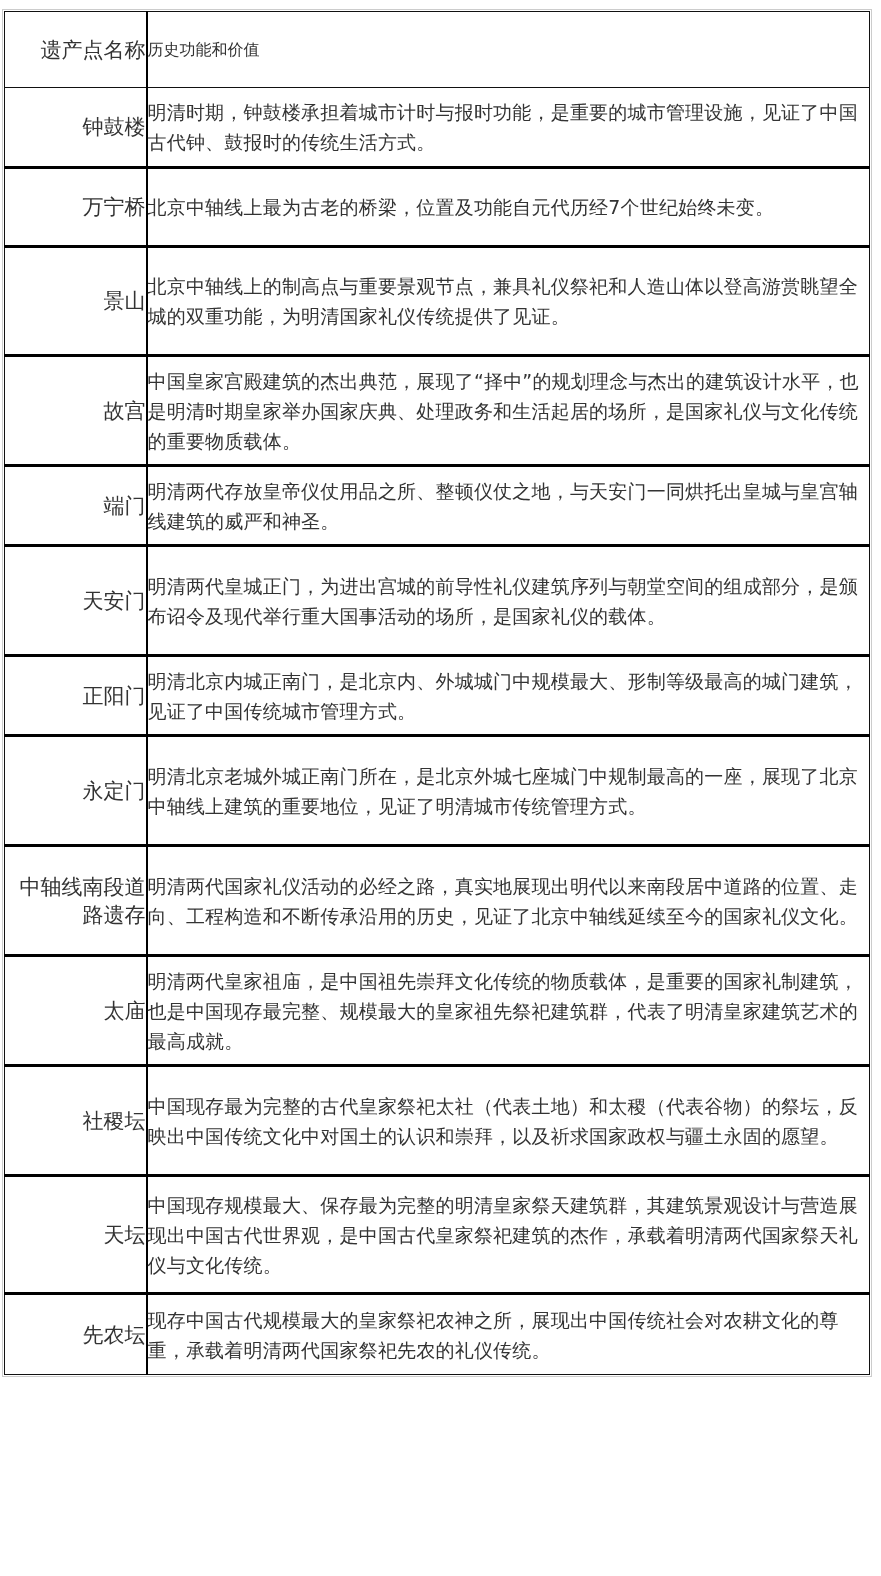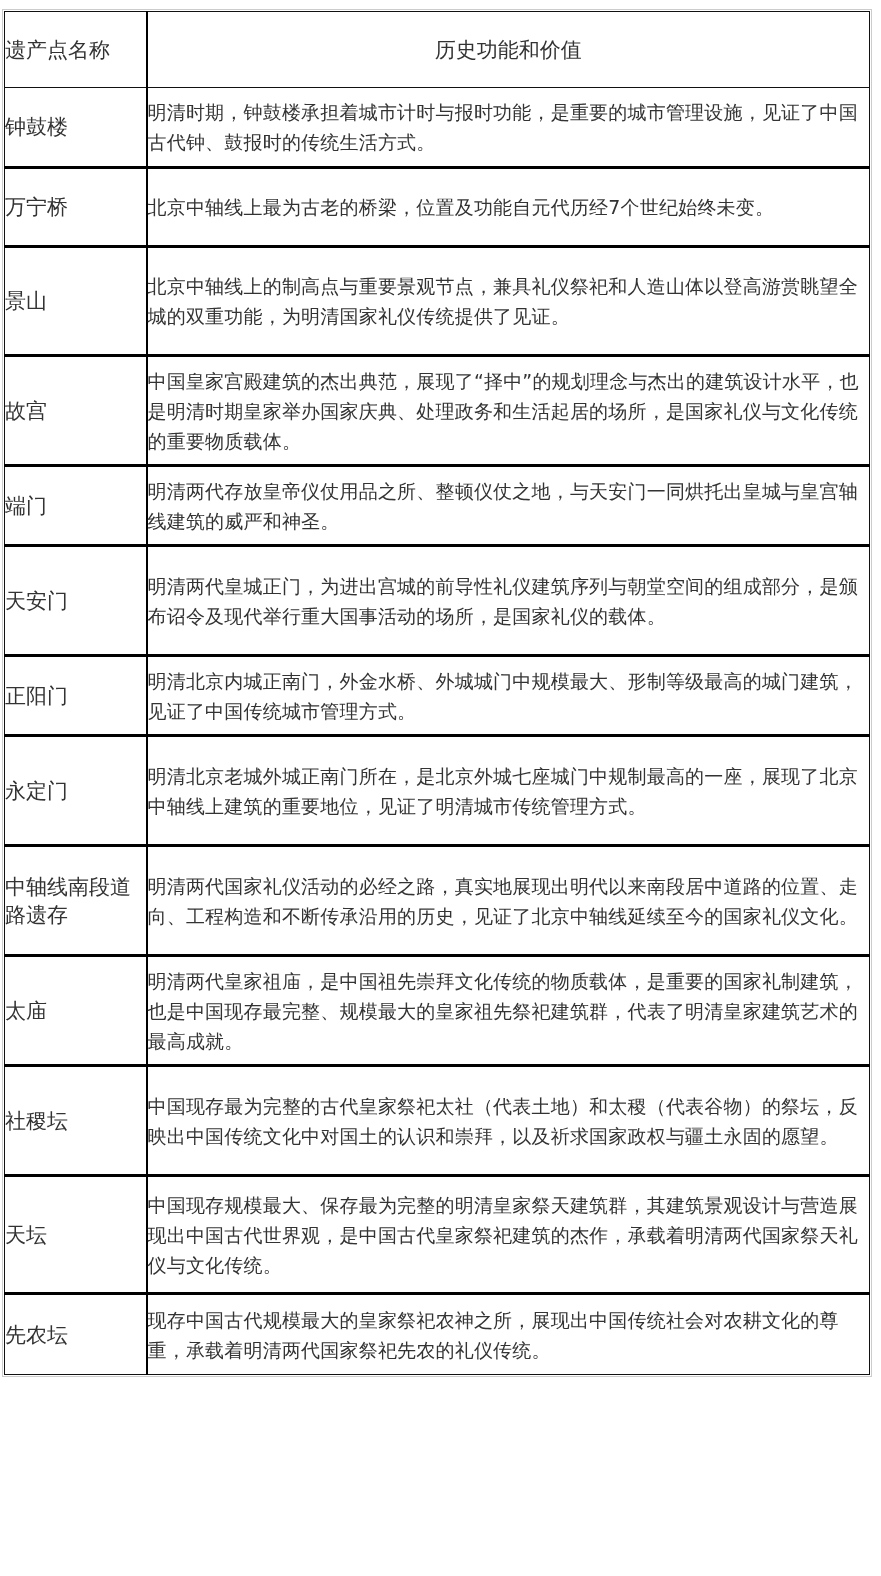--- a/index.html
+++ b/index.html
@@ -35,29 +35,29 @@
     .heritage-table tr + tr td,
     .heritage-table tr + tr th {
       border-top: 3px solid #000000;
     }
     .heritage-table tr:first-child + tr td {
       border-top: 3px solid #000000;
     }
     .col-name { width: 142px; }
     .col-desc { width: auto; }
     .name-cell, .head-name {
-      text-align: left;
+      text-align: right;
       font-size: 21px;
       line-height: 28px;
       padding: 0 4px;
       border-right: 2px solid #000000 !important;
     }
     .head-desc {
-      text-align: center;
-      font-size: 21px;
+      text-align: left;
+      font-size: 16px;
       line-height: 28px;
     }
     .header-row { height: 76px; }
     .head-name, .head-desc { vertical-align: top; padding-top: 17px; }
     .desc-cell {
       font-size: 19px;
       line-height: 30px;
       padding: 8px 18px 8px 7px;
       text-align: left;
       letter-spacing: 0.2px;
@@ -97,21 +97,21 @@
       <tr style="height: 80px;">
         <td class="name-cell">端门</td>
         <td class="desc-cell">明清两代存放皇帝仪仗用品之所、整顿仪仗之地，与天安门一同烘托出皇城与皇宫轴线建筑的威严和神圣。</td>
       </tr>
       <tr style="height: 110px;">
         <td class="name-cell">天安门</td>
         <td class="desc-cell">明清两代皇城正门，为进出宫城的前导性礼仪建筑序列与朝堂空间的组成部分，是颁布诏令及现代举行重大国事活动的场所，是国家礼仪的载体。</td>
       </tr>
       <tr style="height: 80px;">
         <td class="name-cell">正阳门</td>
-        <td class="desc-cell">明清北京内城正南门，外金水桥、外城城门中规模最大、形制等级最高的城门建筑，见证了中国传统城市管理方式。</td>
+        <td class="desc-cell">明清北京内城正南门，是北京内、外城城门中规模最大、形制等级最高的城门建筑，见证了中国传统城市管理方式。</td>
       </tr>
       <tr style="height: 110px;">
         <td class="name-cell">永定门</td>
         <td class="desc-cell">明清北京老城外城正南门所在，是北京外城七座城门中规制最高的一座，展现了北京中轴线上建筑的重要地位，见证了明清城市传统管理方式。</td>
       </tr>
       <tr style="height: 110px;">
         <td class="name-cell">中轴线南段道路遗存</td>
         <td class="desc-cell">明清两代国家礼仪活动的必经之路，真实地展现出明代以来南段居中道路的位置、走向、工程构造和不断传承沿用的历史，见证了北京中轴线延续至今的国家礼仪文化。</td>
       </tr>
       <tr style="height: 110px;">

